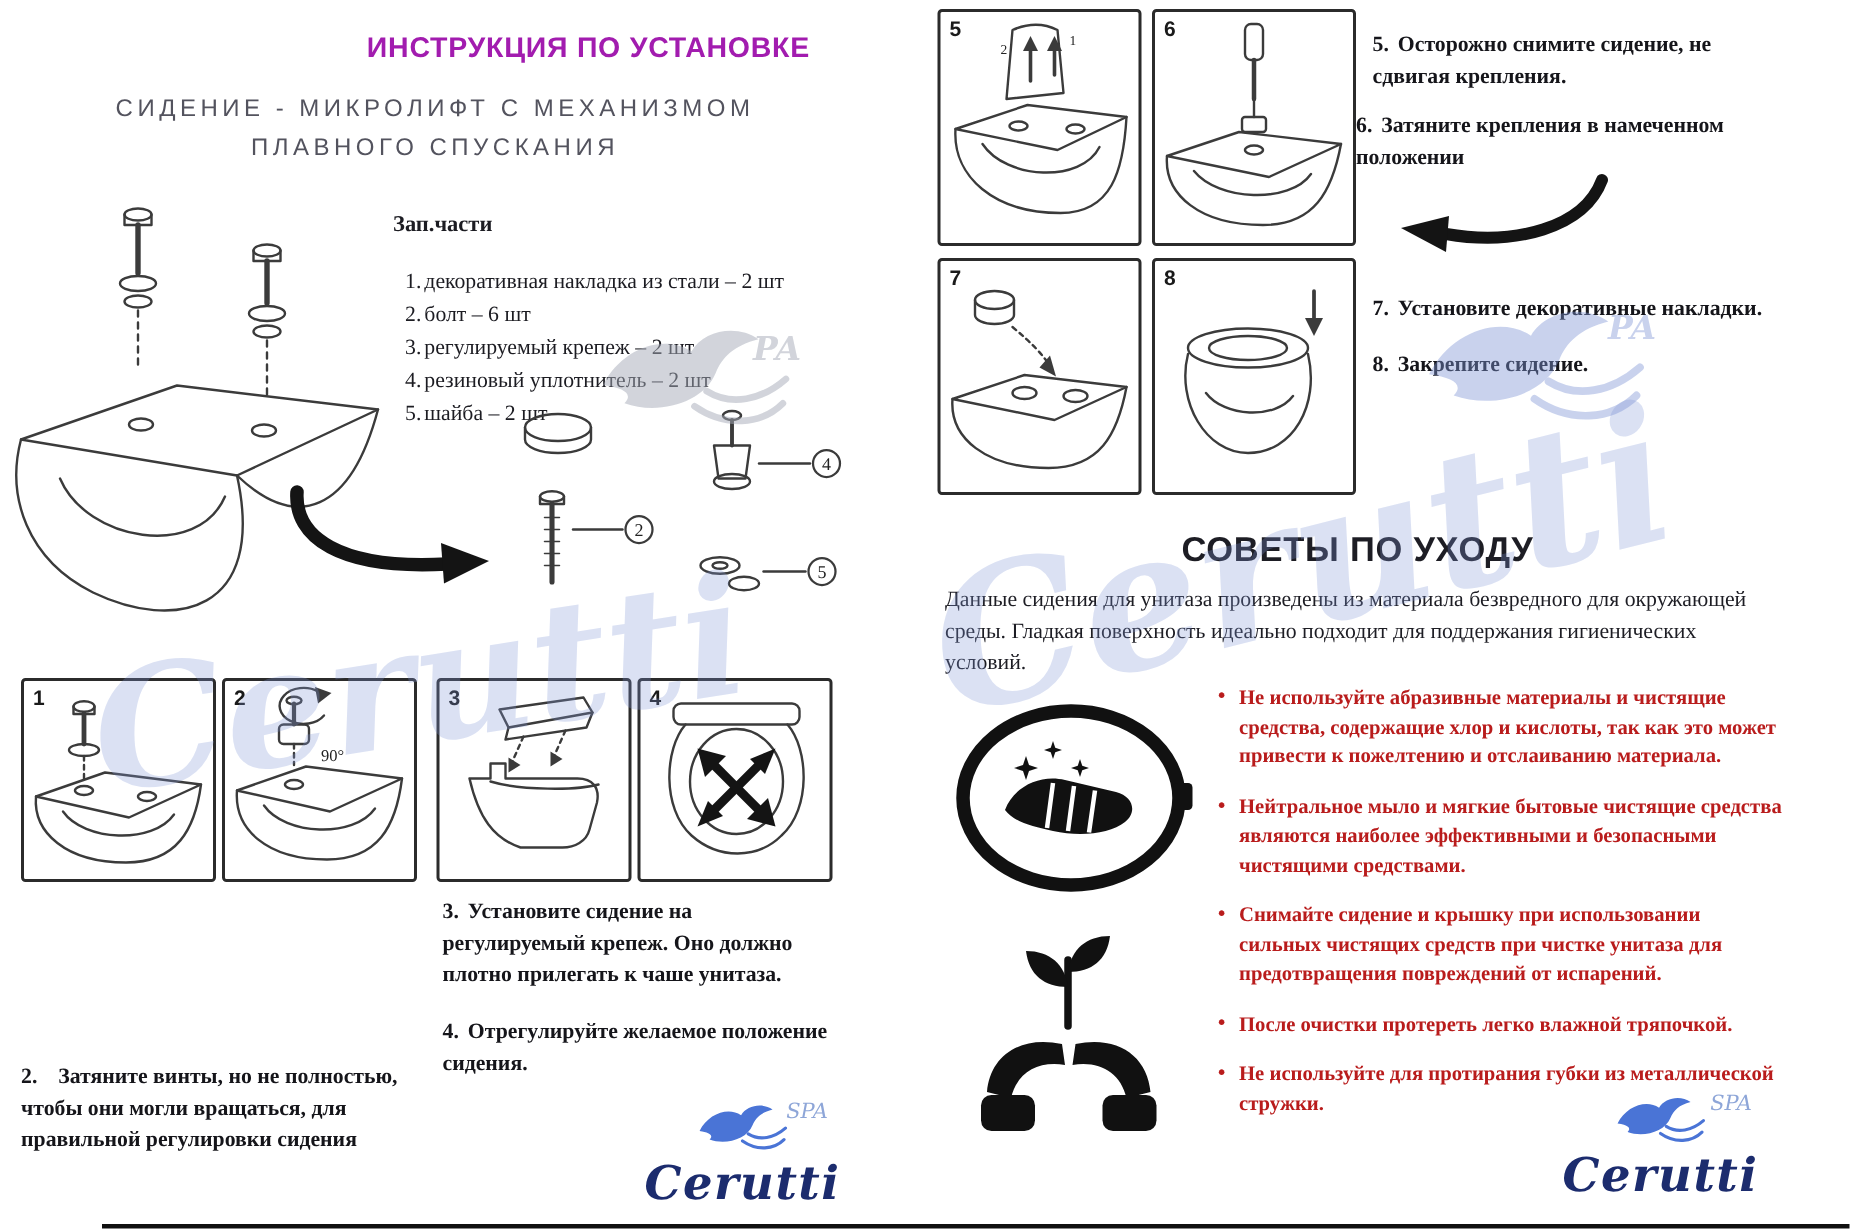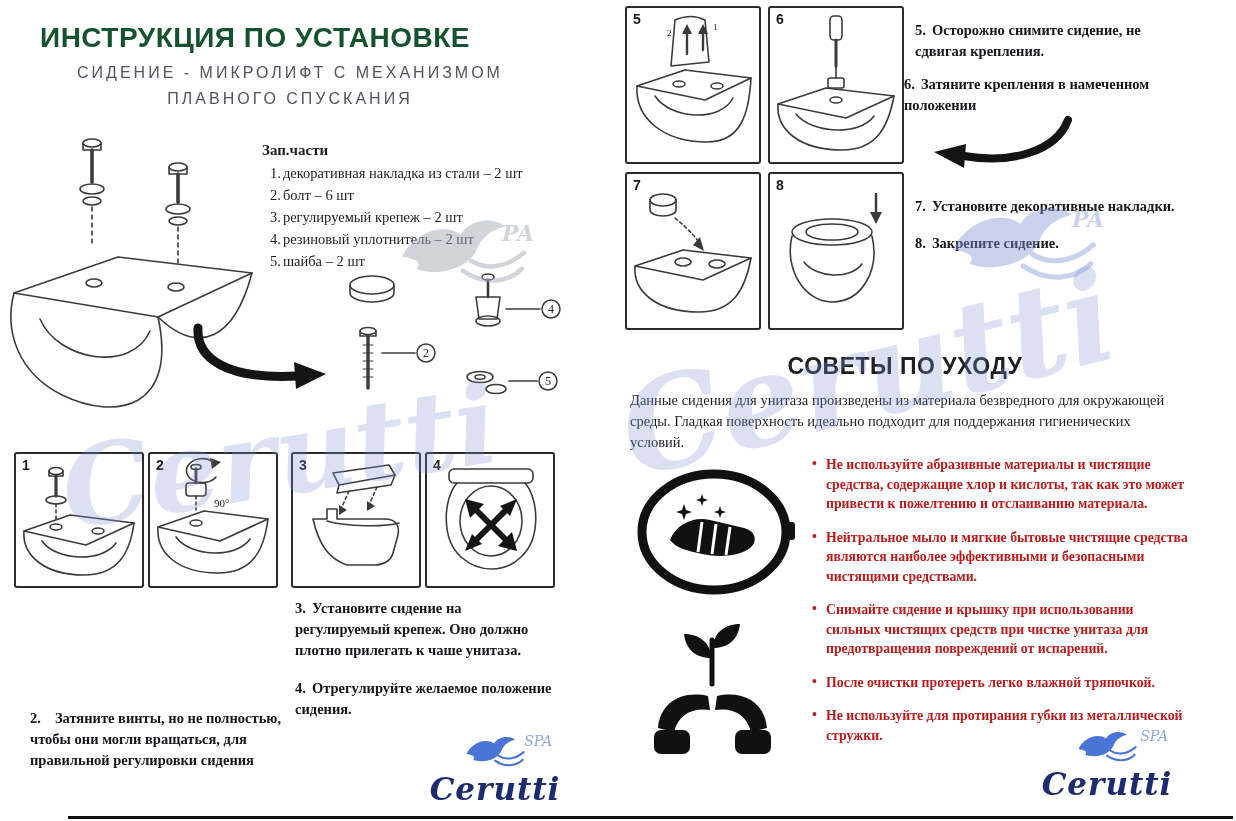--- a/index.html
+++ b/index.html
@@ -20,33 +20,33 @@
   .wm-bird svg { display:block; }
   .wm-bird .pa {
     position:absolute; top:8px; right:-6px; font-family:"DejaVu Serif",serif;
     font-style:italic; font-size:22px; font-weight:700;
   }
   .wm-bird-left  { left:398px; top:212px; width:130px; height:92px; color:#a6abb8; opacity:.5; }
   .wm-bird-right { left:948px; top:198px; width:150px; height:104px; color:#7f95d6; opacity:.42; }
 
   
   .title {
-    position:absolute; left:40px; top:22px; width:500px; text-align:left;
-    font-family:"Liberation Sans", sans-serif; font-weight:700; font-size:28px;
-    letter-spacing:.5px; color:#14532d;
+    position:absolute; left:40px; top:22px; width:500px; text-align:right;
+    font-family:"Liberation Sans", sans-serif; font-weight:700; font-size:19px;
+    letter-spacing:.5px; color:#a21caf;
   }
   .subtitle {
     position:absolute; left:40px; top:60px; width:500px; text-align:center;
     font-family:"Liberation Sans", sans-serif; font-weight:400; font-size:16px;
     letter-spacing:3px; color:#53535e; line-height:26px;
   }
 
   
   .parts { position:absolute; left:262px; top:142px; width:300px; }
-  .parts-heading { font-weight:700; font-size:15px; margin-bottom:3px; }
+  .parts-heading { font-weight:700; font-size:15px; margin-bottom:18px; }
   .part-item { font-size:14.5px; line-height:22px; padding-left:8px; }
   .part-item .pnum { margin-right:2px; }
 
   
   .svgbox { position:absolute; }
   .svgbox svg { width:100%; height:100%; display:block; }
   .diag-exploded { left:0px;   top:115px; width:265px; height:330px; }
   .diag-parts    { left:330px; top:265px; width:250px; height:145px; }
   .arrow-left    { left:186px; top:320px; width:150px; height:75px;  z-index:2; }
   .arrow-right   { left:918px; top:110px; width:160px; height:62px;  z-index:2; }
@@ -69,21 +69,21 @@
   .b5 { left:625px; top:6px;   width:136px; height:158px; }
   .b6 { left:768px; top:6px;   width:136px; height:158px; }
   .b7 { left:625px; top:172px; width:136px; height:158px; }
   .b8 { left:768px; top:172px; width:136px; height:158px; }
 
   
   .step { position:absolute; font-weight:700; font-size:14.5px; line-height:21px; color:#15151a; }
   .step .snum { margin-right:6px; }
   .step .snum.wide { margin-right:14px; }
   .st1 { left:14px;  top:598px; width:268px; }
-  .st2 { left:14px;  top:708px; width:268px;margin-left:16px; }
+  .st2 { left:14px;  top:708px; width:268px; }
   .st3 { left:295px; top:598px; width:258px; }
   .st4 { left:295px; top:678px; width:258px; }
   .st5 { left:915px; top:20px;  width:262px; }
   .st6 { left:861px; top:74px;  width:262px;margin-left:43px; }
   .st7 { left:915px; top:196px; width:272px; }
   .st8 { left:915px; top:233px; width:272px; }
 
   
   .care-heading {
     position:absolute; left:655px; top:353px; width:500px; text-align:center;

